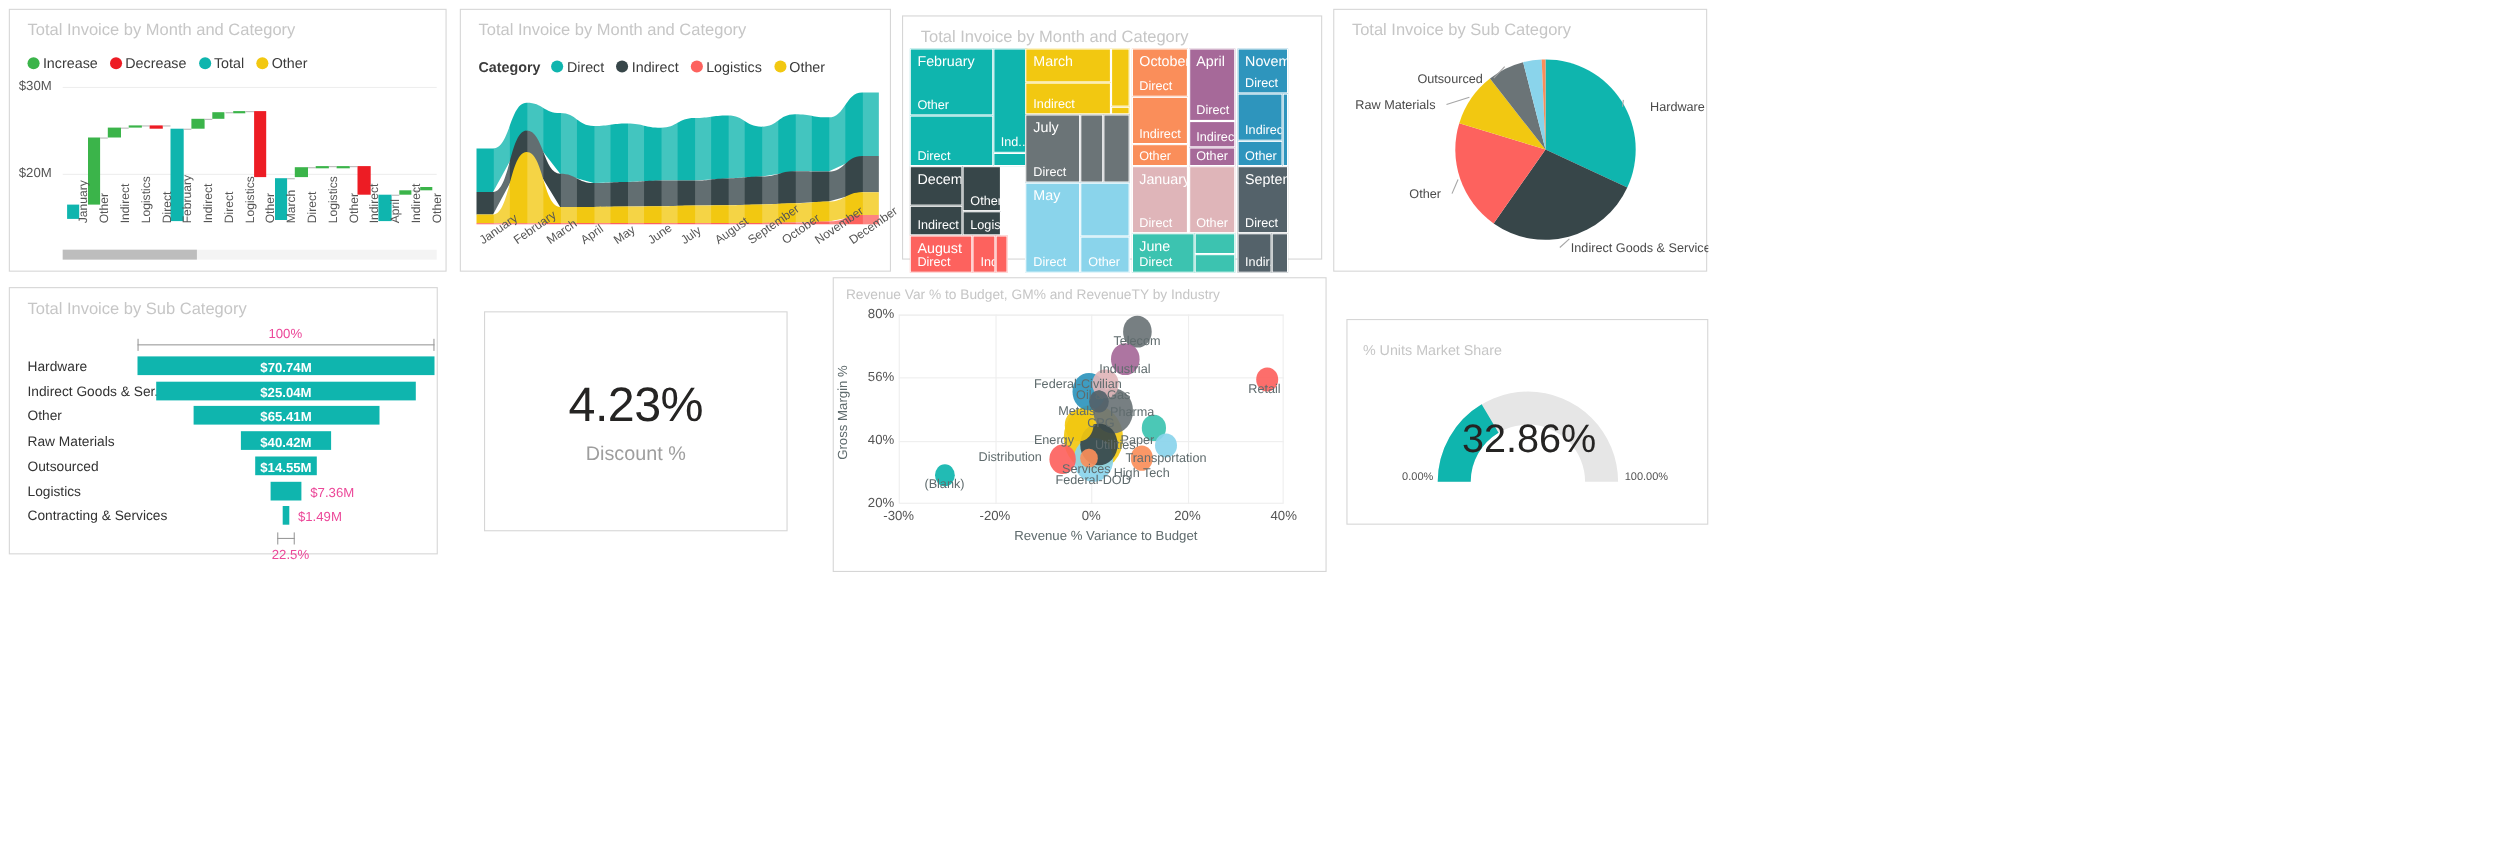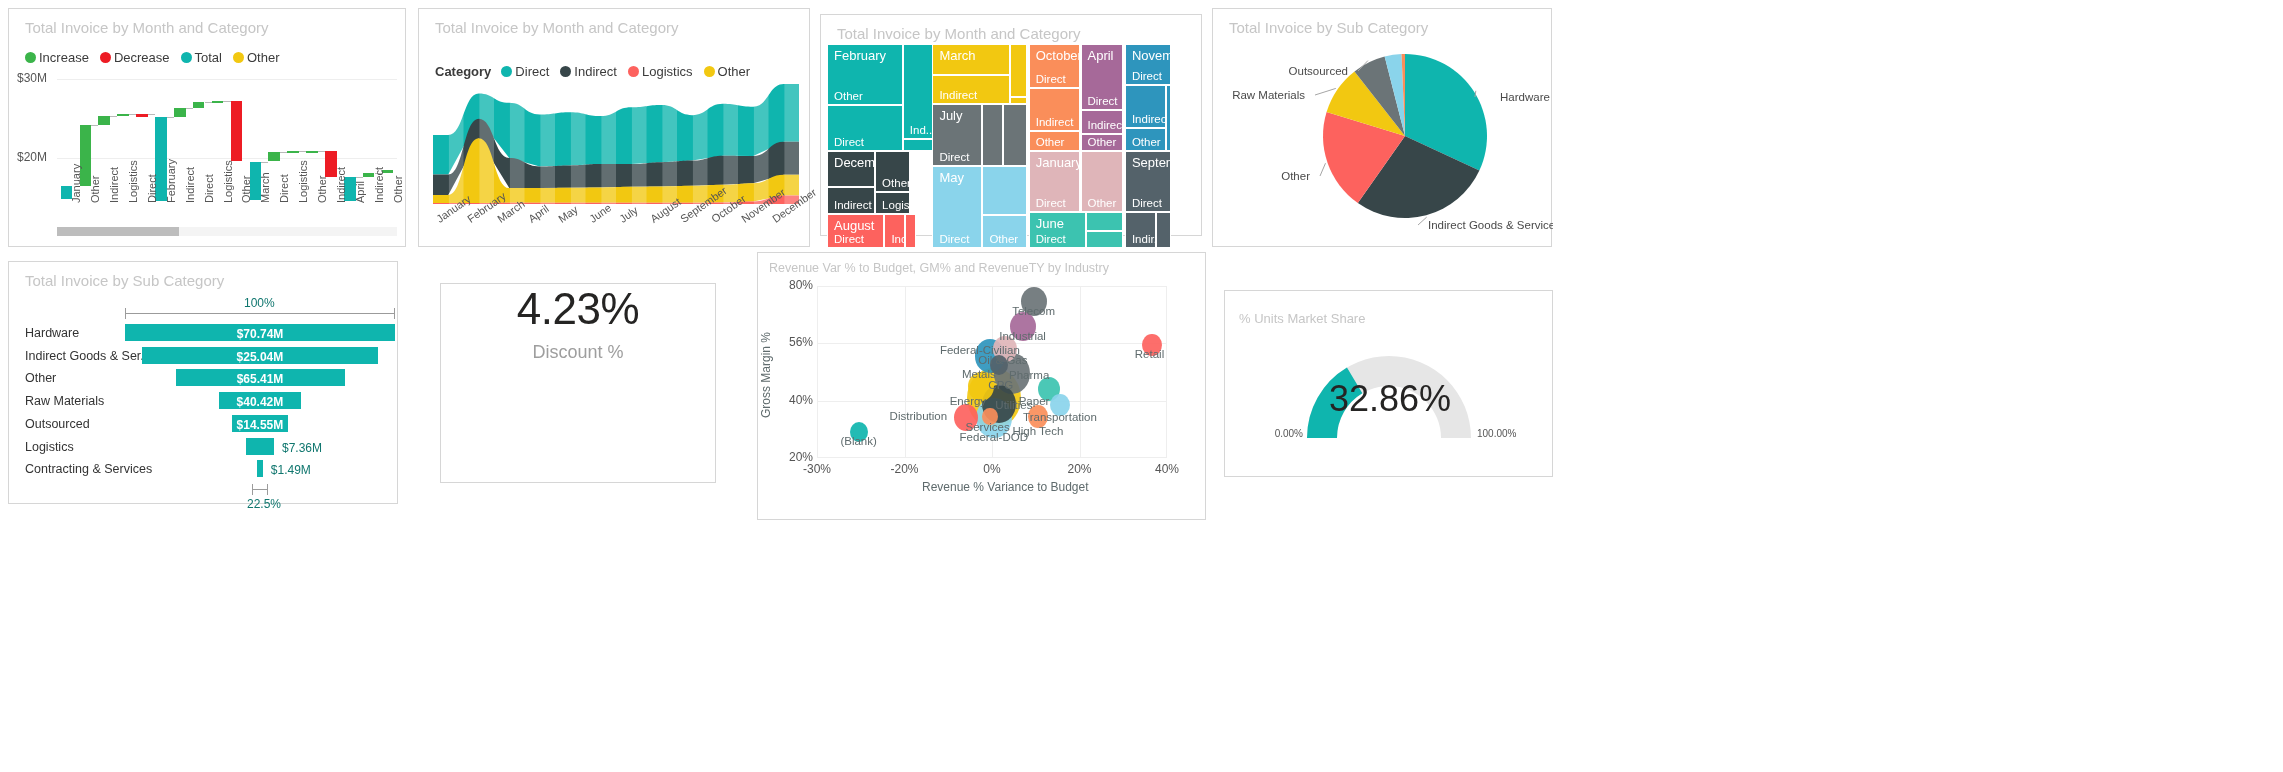--- a/index.html
+++ b/index.html
@@ -61,21 +61,21 @@
 
   
   .tm-cell { position:absolute; overflow:hidden; border:1px solid #fff; }
   .tm-top { position:absolute; left:6px; top:3px; font-size:13px; color:#fff; white-space:nowrap; }
   .tm-bot { position:absolute; left:6px; bottom:2px; font-size:11.5px; color:#fff; white-space:nowrap; }
 
   
   .fn-label { position:absolute; font-size:12.5px; color:#333; white-space:nowrap; }
   .fn-bar { position:absolute; background:#0fb5ae; }
   .fn-inner { position:absolute; font-size:12px; font-weight:bold; color:#fff; white-space:nowrap; }
-  .fn-outer { position:absolute; font-size:12px; color:#0f766e; white-space:nowrap; }
+  .fn-outer { position:absolute; font-size:12px; color:#ec4899; white-space:nowrap; }
 
   
   .kpi-value { font-size:44px; color:#252423; font-weight:400; letter-spacing:-0.5px; }
   .kpi-label { font-size:18px; color:#9e9e9e; margin-top:8px; }
 
   
   .bub { position:absolute; border-radius:50%; }
   .bub-lbl { position:absolute; font-size:11.5px; color:#5f6b6d; white-space:nowrap; }
   .ax-title { position:absolute; font-size:12px; color:#5f6b6d; white-space:nowrap; }
 
@@ -196,21 +196,21 @@
       <div class="xtick-vert" style="left:315.7px; top:0px;">Indirect</div>
       <div class="xtick-vert" style="left:334.6px; top:0px;">Other</div>
     </div>
   <div class="scrollbar-track" style="left:48px; top:218px; width:340px;">
     <div class="scrollbar-thumb" id="wf-thumb" style="left:0; top:0; width:122px;"></div>
   </div>
 </div>
 
 <div class="card" id="card-area" style="left:418px; top:8px; width:392px; height:239px;">
   <div class="card-title">Total Invoice by Month and Category</div>
-  <div class="legend" id="area-legend" style="left:16px; top:55px;">
+  <div class="legend" id="area-legend" style="left:16px; top:44px;">
       <span class="legend-caption">Category</span>
       <span class="item">
         <span class="dot" style="background: rgb(15, 181, 174);"></span>
         <span>Direct</span>
       </span>
       <span class="item">
         <span class="dot" style="background: rgb(55, 70, 73);"></span>
         <span>Indirect</span>
       </span>
       <span class="item">
@@ -497,21 +497,21 @@
       <div class="fn-bar" style="left:248.2px; top:198.2px; width:5.7px; height:17px;"></div>
       <div class="fn-outer" style="left:261.8px; top:201.2px;">$1.49M</div>
       <div style="position:absolute; left:243px; top:226.9px; width:16px; height:1px; background:#9b9b9b;"></div>
       <div style="position:absolute; left:243px; top:221.9px; width:1px; height:11px; background:#9b9b9b;"></div>
       <div style="position:absolute; left:258px; top:221.9px; width:1px; height:11px; background:#9b9b9b;"></div>
       <div class="fn-outer" style="left:238px; top:234.9px;">22.5%</div>
     </div>
 </div>
 
 <div class="card" id="card-kpi" style="left:440px; top:283px; width:276px; height:200px; display:flex; flex-direction:column;
-            align-items:center; justify-content:flex-start;">
+            align-items:center; justify-content:center;">
   <div class="kpi-value">4.23%</div>
   <div class="kpi-label">Discount %</div>
 </div>
 
 <div class="card" id="card-bubble" style="left:757px; top:252px; width:449px; height:268px;">
   <div class="card-title" style="top:8px; left:11px; font-size:12.5px;">Revenue Var % to Budget, GM% and RevenueTY by Industry</div>
   <div id="bubble-plot" style="position:absolute; left:0; top:0; width:449px; height:268px;">
       <div style="position:absolute; left:59px; top:33px; width:350px; height:172px; border:1px solid #eeeeee;"></div>
       <div class="ytick" style="left:25px; top:197.0px; text-align:right; width:30px;">20%</div>
       <div class="gridline" style="left:59px; top:147.7px; width:350px;"></div>
@@ -589,21 +589,21 @@
          width:56px; text-align:center;">Retail</div>
       <div class="bub-lbl" style="left:216.9px; top:100.5px;
          width:56px; text-align:center;">Oil &amp; Gas</div>
       <div class="bub-lbl" style="left:192.9px; top:114.9px;
          width:56px; text-align:center;">Metals</div>
       <div class="bub-lbl" style="left:243.2px; top:115.7px;
          width:56px; text-align:center;">Pharma</div>
       <div class="bub-lbl" style="left:214.8px; top:125.8px;
          width:56px; text-align:center;">CPG</div>
       <div class="bub-lbl" style="left:181.9px; top:142.1px;
-         width:56px; text-align:center;">Energy</div>
+         width:56px; ">Energy</div>
       <div class="bub-lbl" style="left:260.7px; top:142.1px;
          width:56px; ">Paper</div>
       <div class="bub-lbl" style="left:227.9px; top:145.8px;
          width:56px; text-align:center;">Utilities</div>
       <div class="bub-lbl" style="left:265.1px; top:157.9px;
          width:56px; text-align:center;">Transportation</div>
       <div class="bub-lbl" style="left:131.6px; top:157.3px;
          width:56px; text-align:center;">Distribution</div>
       <div class="bub-lbl" style="left:201.6px; top:167.9px;
          width:56px; text-align:center;">Services</div>

